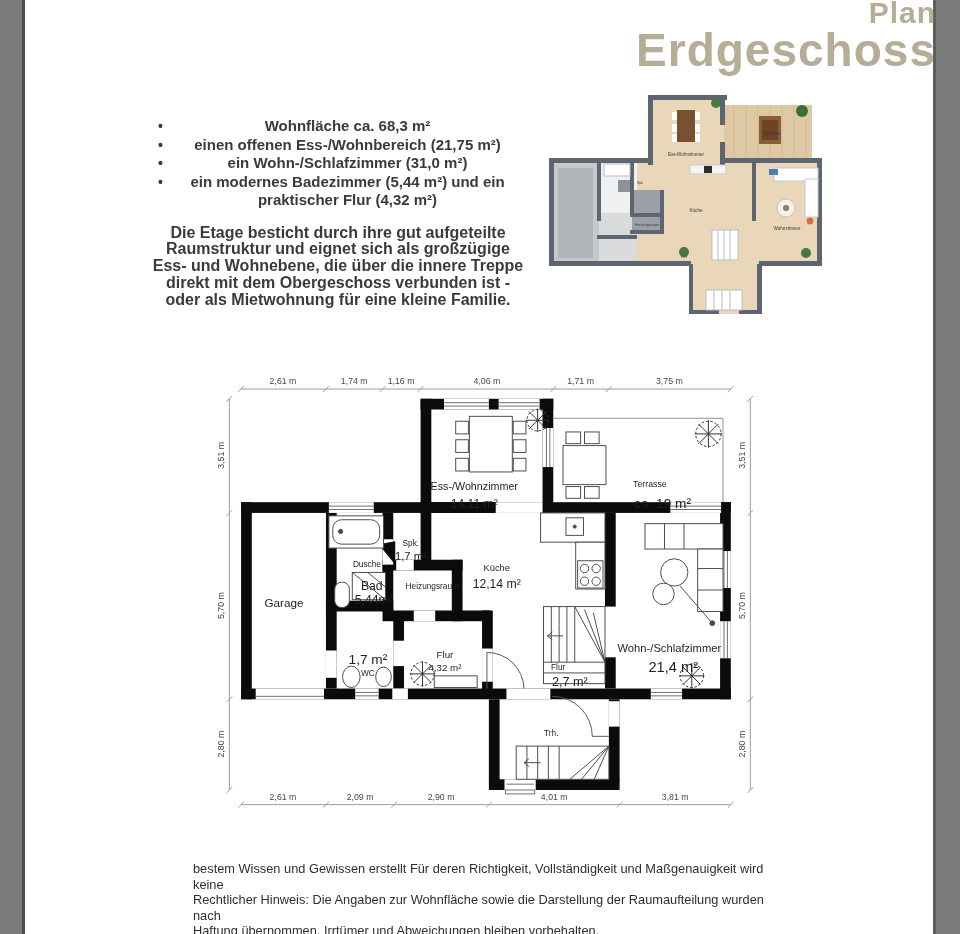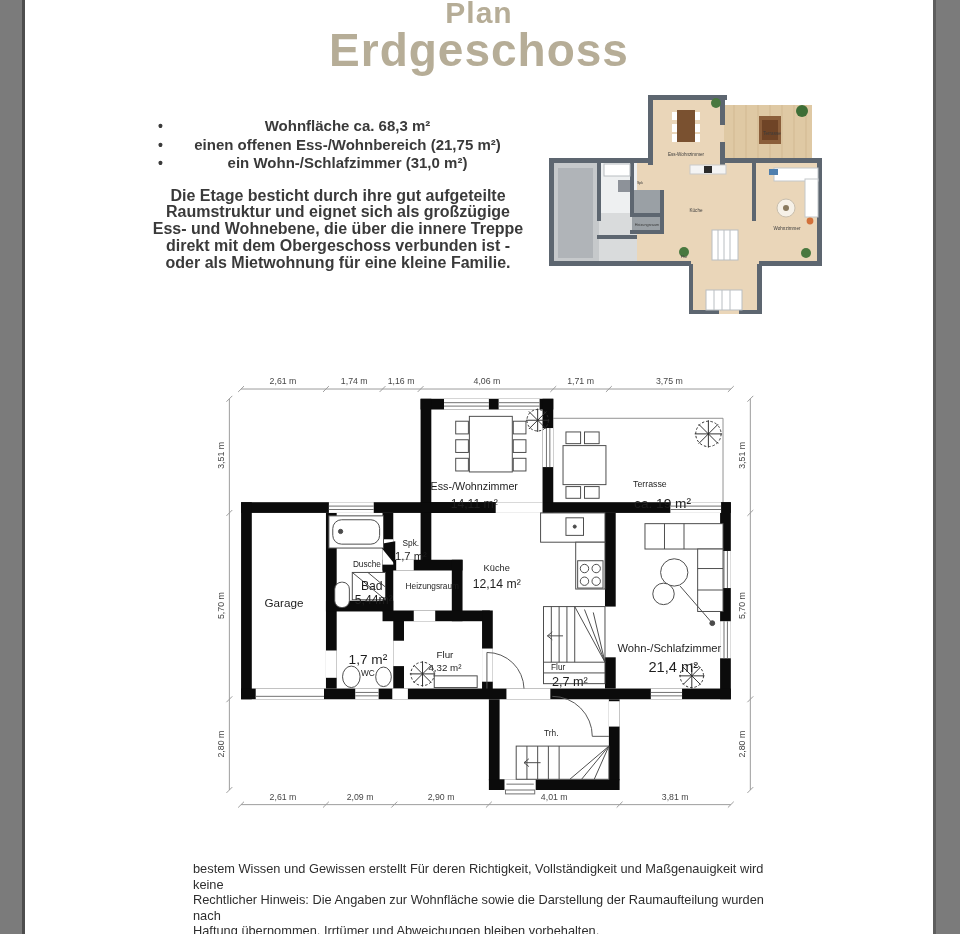--- a/index.html
+++ b/index.html
@@ -1,21 +1,21 @@
 <!DOCTYPE html>
 <html><head>
 <meta charset="utf-8">
 <style>
   html,body{margin:0;padding:0;background:#fff;width:960px;height:934px;overflow:hidden;
     font-family:"Liberation Sans",sans-serif;}
   .page{position:relative;width:960px;height:934px;background:#fff;}
   .sidebar{position:absolute;top:0;height:100%;background:#7b7b7b;}
   .sidebar.left{left:0;width:22px;border-right:3px solid #4e4e4e;}
   .sidebar.right{right:0;width:24px;border-left:3px solid #5e5e5e;}
-  .header{position:absolute;left:22px;right:24px;top:0;text-align:center;color:#b6ad97;}
+  .header{position:absolute;left:22px;right:24px;top:0;text-align:right;color:#b6ad97;}
   .eyebrow{font-size:30px;font-weight:bold;line-height:30px;margin-top:-2px;letter-spacing:1px;}
   .title{font-size:46px;font-weight:bold;line-height:44px;letter-spacing:1px;}
   .intro{position:absolute;left:152px;top:117px;width:372px;color:#3a3a3a;text-align:center;}
   .intro ul{margin:0;padding:0 0 0 19px;list-style:none;}
   .intro li{position:relative;font-size:15px;font-weight:bold;line-height:18.5px;}
   .intro li::before{content:"•";position:absolute;left:-13px;top:0;font-size:14px;}
   .intro p{margin:15px 0 0 0;font-size:16px;font-weight:bold;line-height:16.8px;}
   .miniplan{position:absolute;left:534px;top:90px;}
   .bigplan{position:absolute;left:204px;top:354px;}
   .disclaimer{position:absolute;left:193px;top:861px;width:592px;color:#2e2e2e;
@@ -33,20 +33,21 @@
   <div class="header">
     <div class="eyebrow">Plan</div>
     <div class="title">Erdgeschoss</div>
   </div>
 
   <div class="intro">
     <ul>
       <li>Wohnfläche ca. 68,3 m²</li>
       <li>einen offenen Ess-/Wohnbereich (21,75 m²)</li>
       <li>ein Wohn-/Schlafzimmer (31,0 m²)</li>
+      <li>ein modernes Badezimmer (5,44 m²) und ein praktischer Flur (4,32 m²)</li>
     </ul>
     <p>Die Etage besticht durch ihre gut aufgeteilte Raumstruktur und eignet sich als großzügige Ess- und Wohnebene, die über die innere Treppe direkt mit dem Obergeschoss verbunden ist - oder als Mietwohnung für eine kleine Familie.</p>
   </div>
 
   <svg class="miniplan" width="312" height="242" viewBox="0 0 312 242">
 
     <g>
       <rect x="117" y="8" width="73" height="67" fill="#ead6b9"></rect>
       <rect x="190" y="15" width="88" height="60" fill="#dfc9a4"></rect>
       <g stroke="#cdb38c" stroke-width="0.7">

